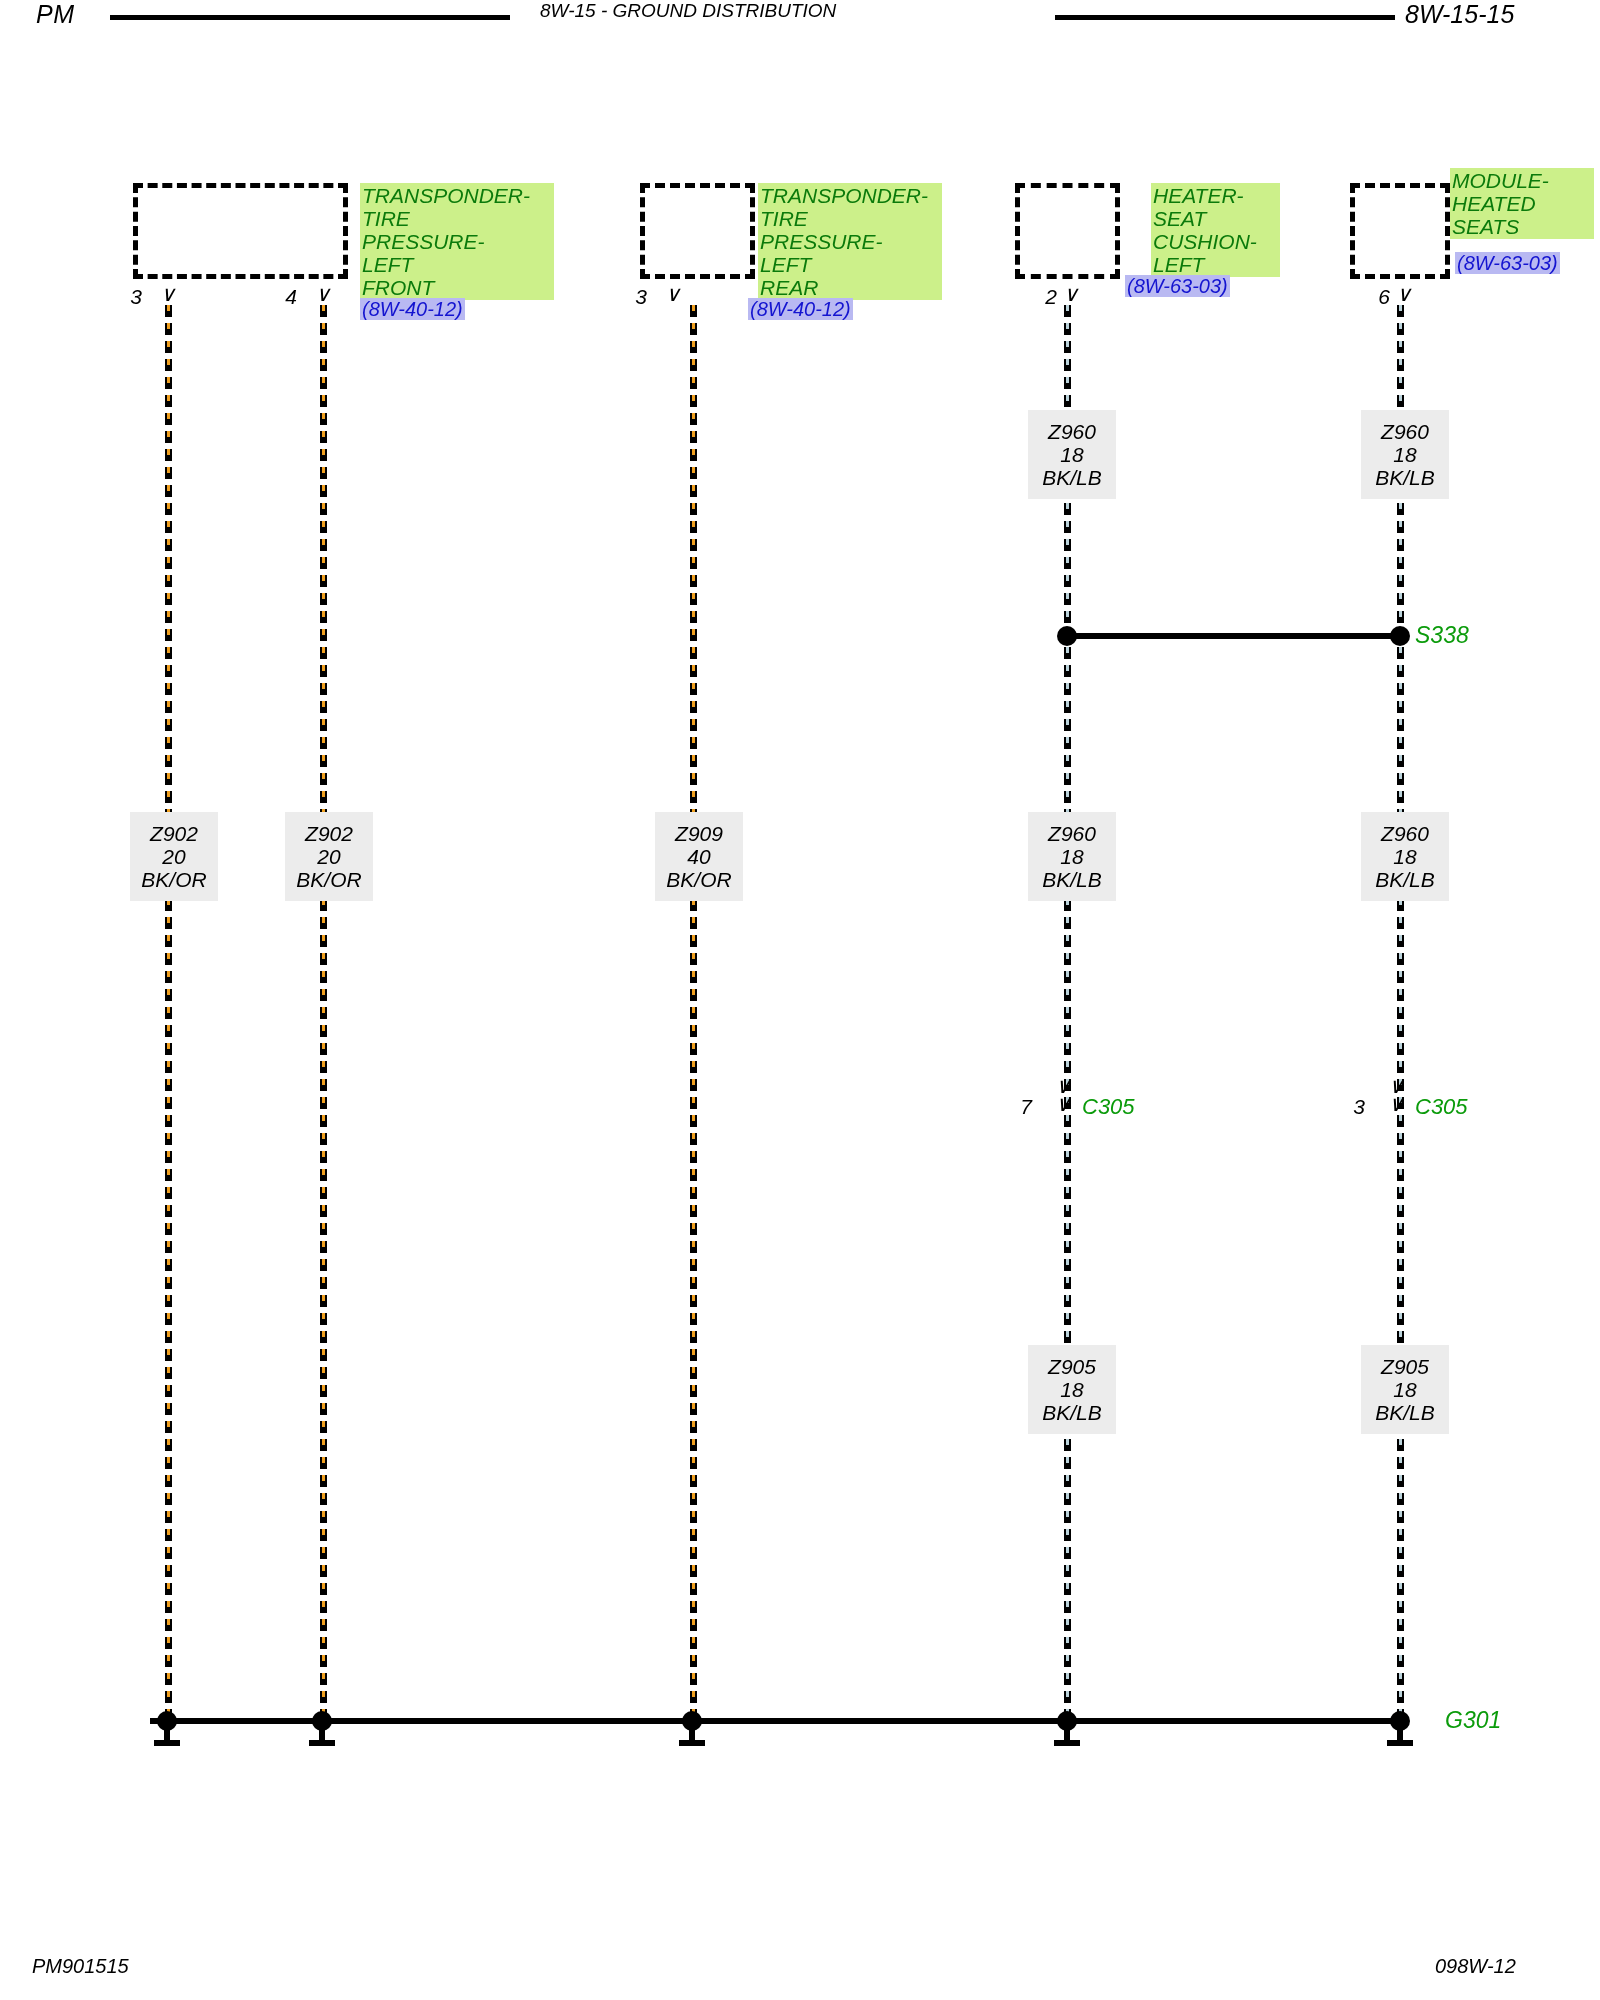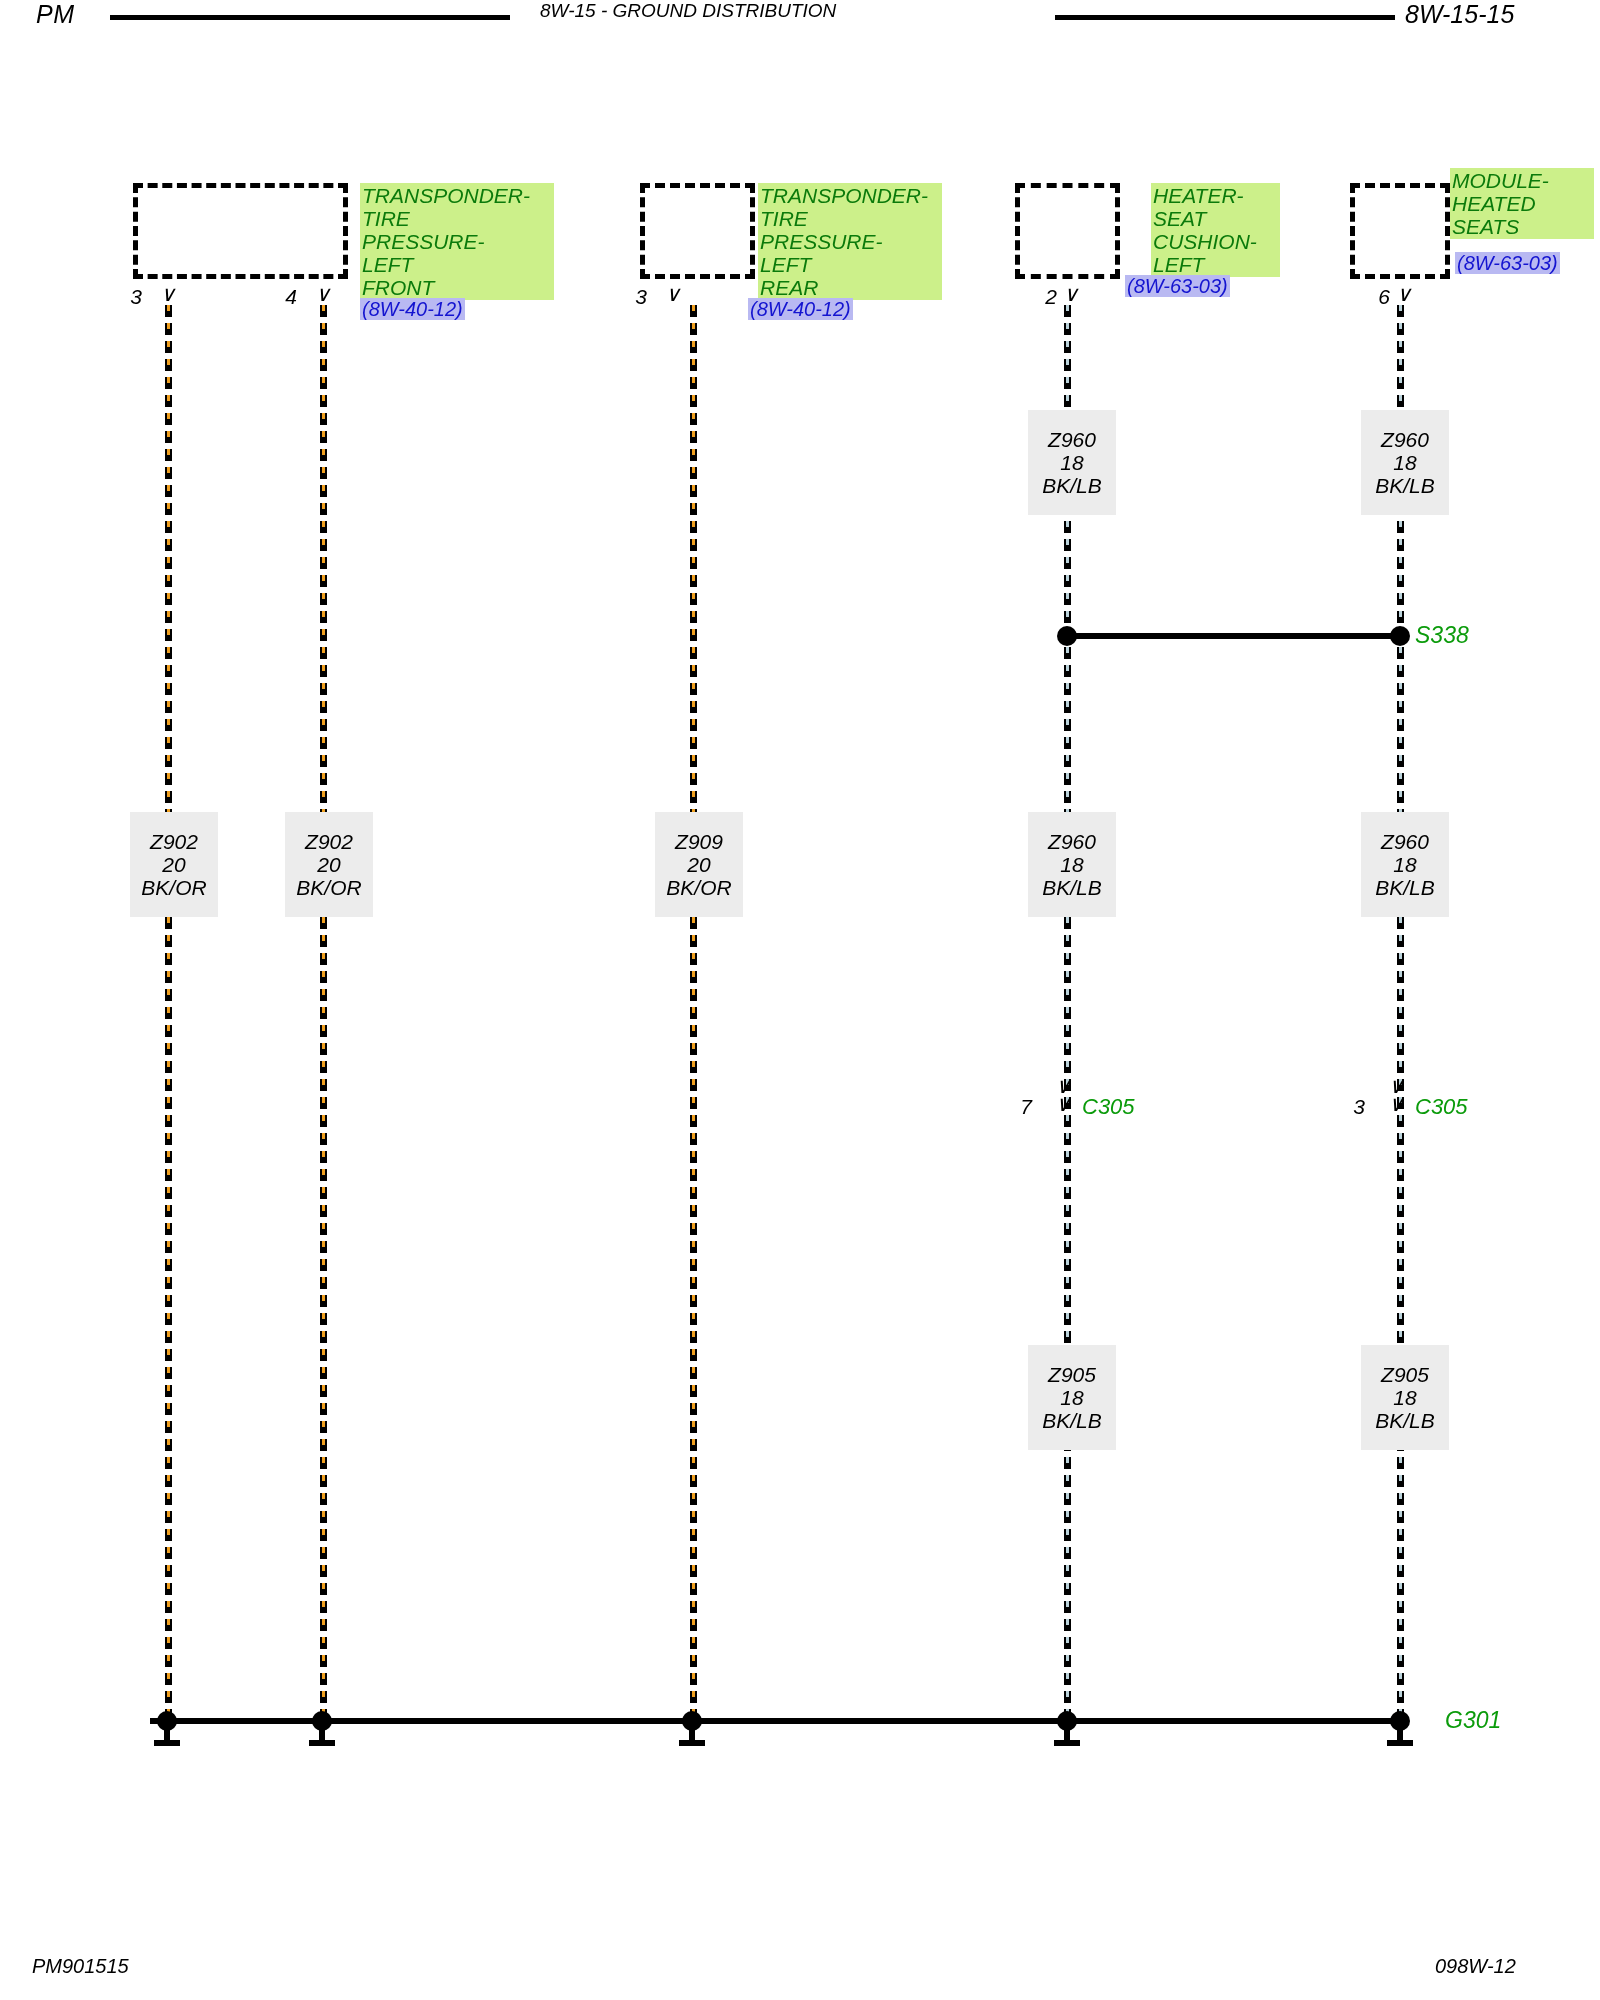--- a/index.html
+++ b/index.html
@@ -128,21 +128,21 @@
     font-family: "Liberation Sans", sans-serif;
   }
 
   
   .wire-id {
     position: absolute;
     background: #ececec;
     font-size: 21px;
     line-height: 23px;
     text-align: center;
-    padding: 18px 4px;
+    padding: 10px 4px;
     white-space: pre-line;
   }
 
   
   .bus {
     position: absolute;
     height: 6px;
     background: #000;
   }
   .node {
@@ -217,21 +217,21 @@
 PRESSURE-
 LEFT
 REAR</div>
   <div class="ref-label" style="left:748px; top:298px;">(8W-40-12)</div>
 
   <div class="pin-num" style="left:625px; top:285px; width:22px;">3</div>
   <div class="pin-arrow" style="left:665px; top:283px;">∨</div>
 
   <div class="wire or" style="left:690px; top:305px; height:1415px;"></div>
   <div class="wire-id" style="left:655px; top:812px; width:80px;">Z909
-20
+40
 BK/OR</div>
 
   <div class="conn-box" style="left:1015px; top:183px; width:105px; height:96px;"></div>
   <div class="comp-label" style="left:1120px; top:183px; width:125px;margin-left:31px;">HEATER-
 SEAT
 CUSHION-
 LEFT</div>
   <div class="ref-label" style="left:1125px; top:275px;">(8W-63-03)</div>
 
   <div class="pin-num" style="left:1035px; top:285px; width:22px;">2</div>

